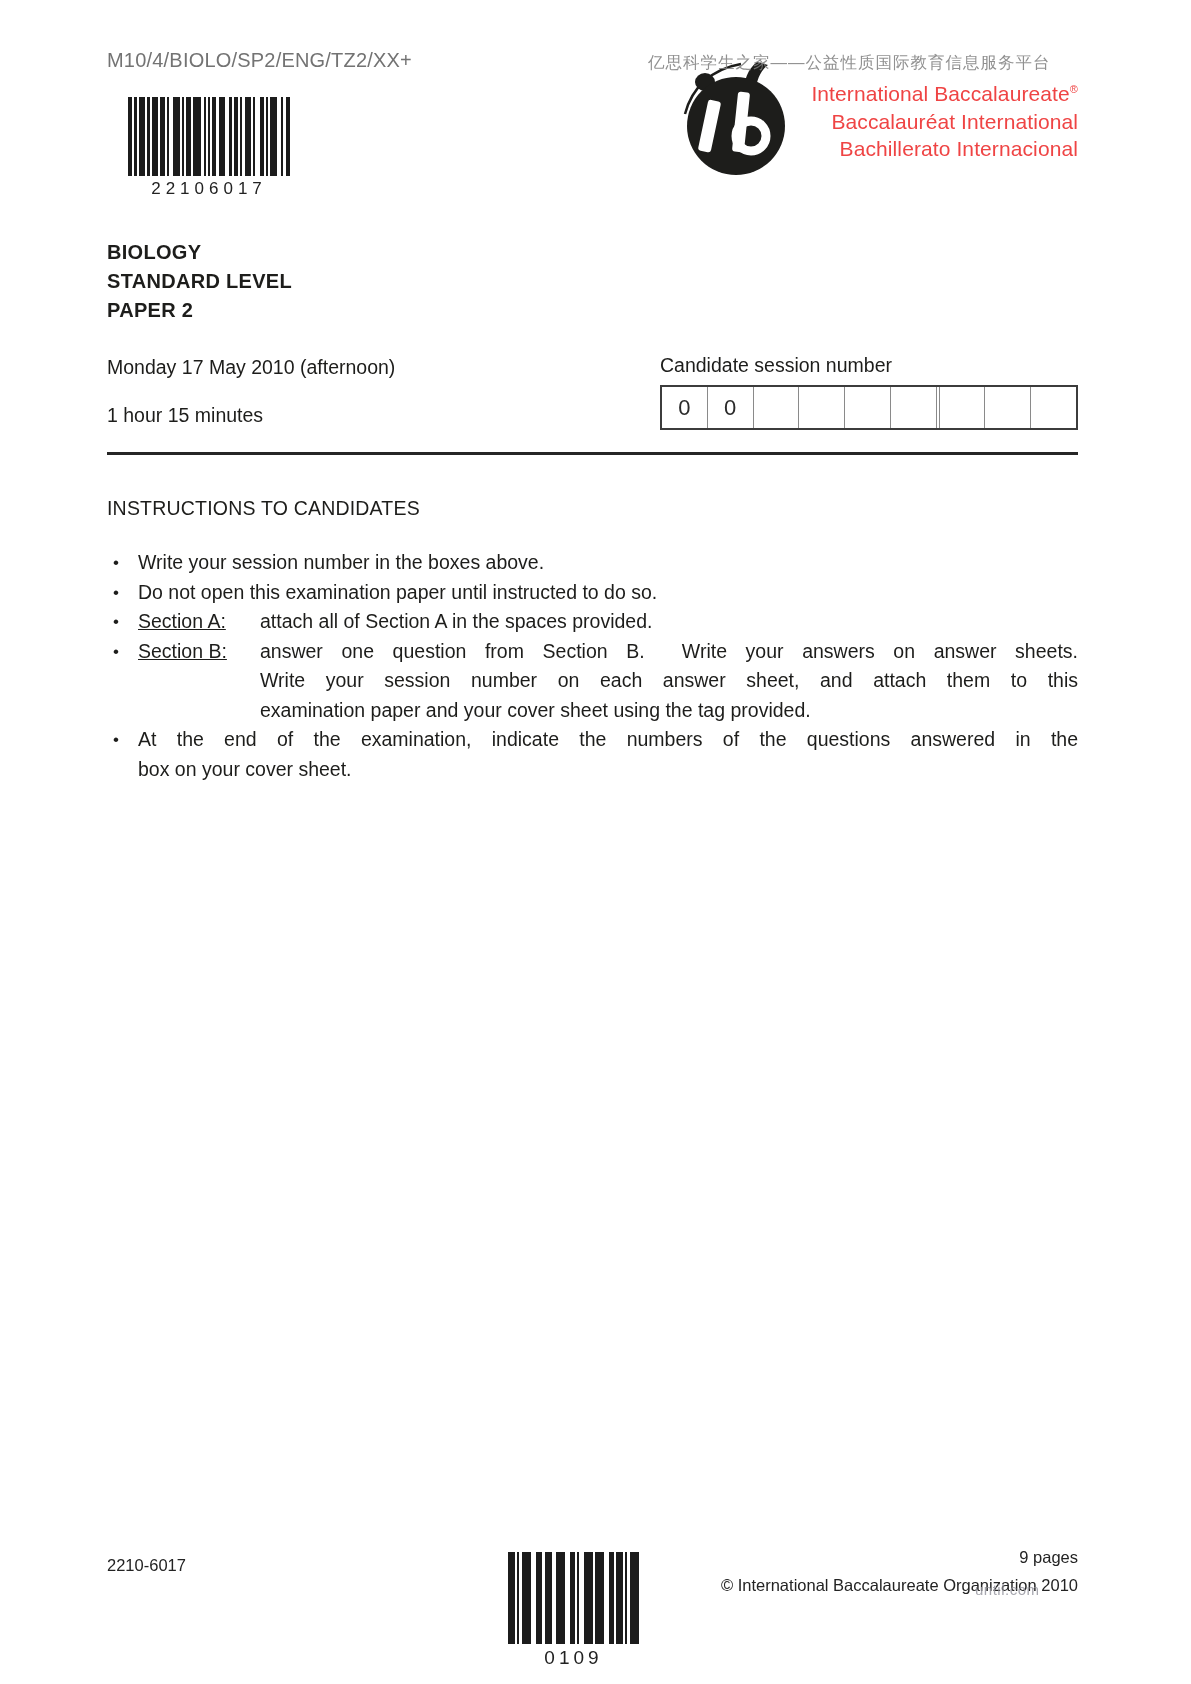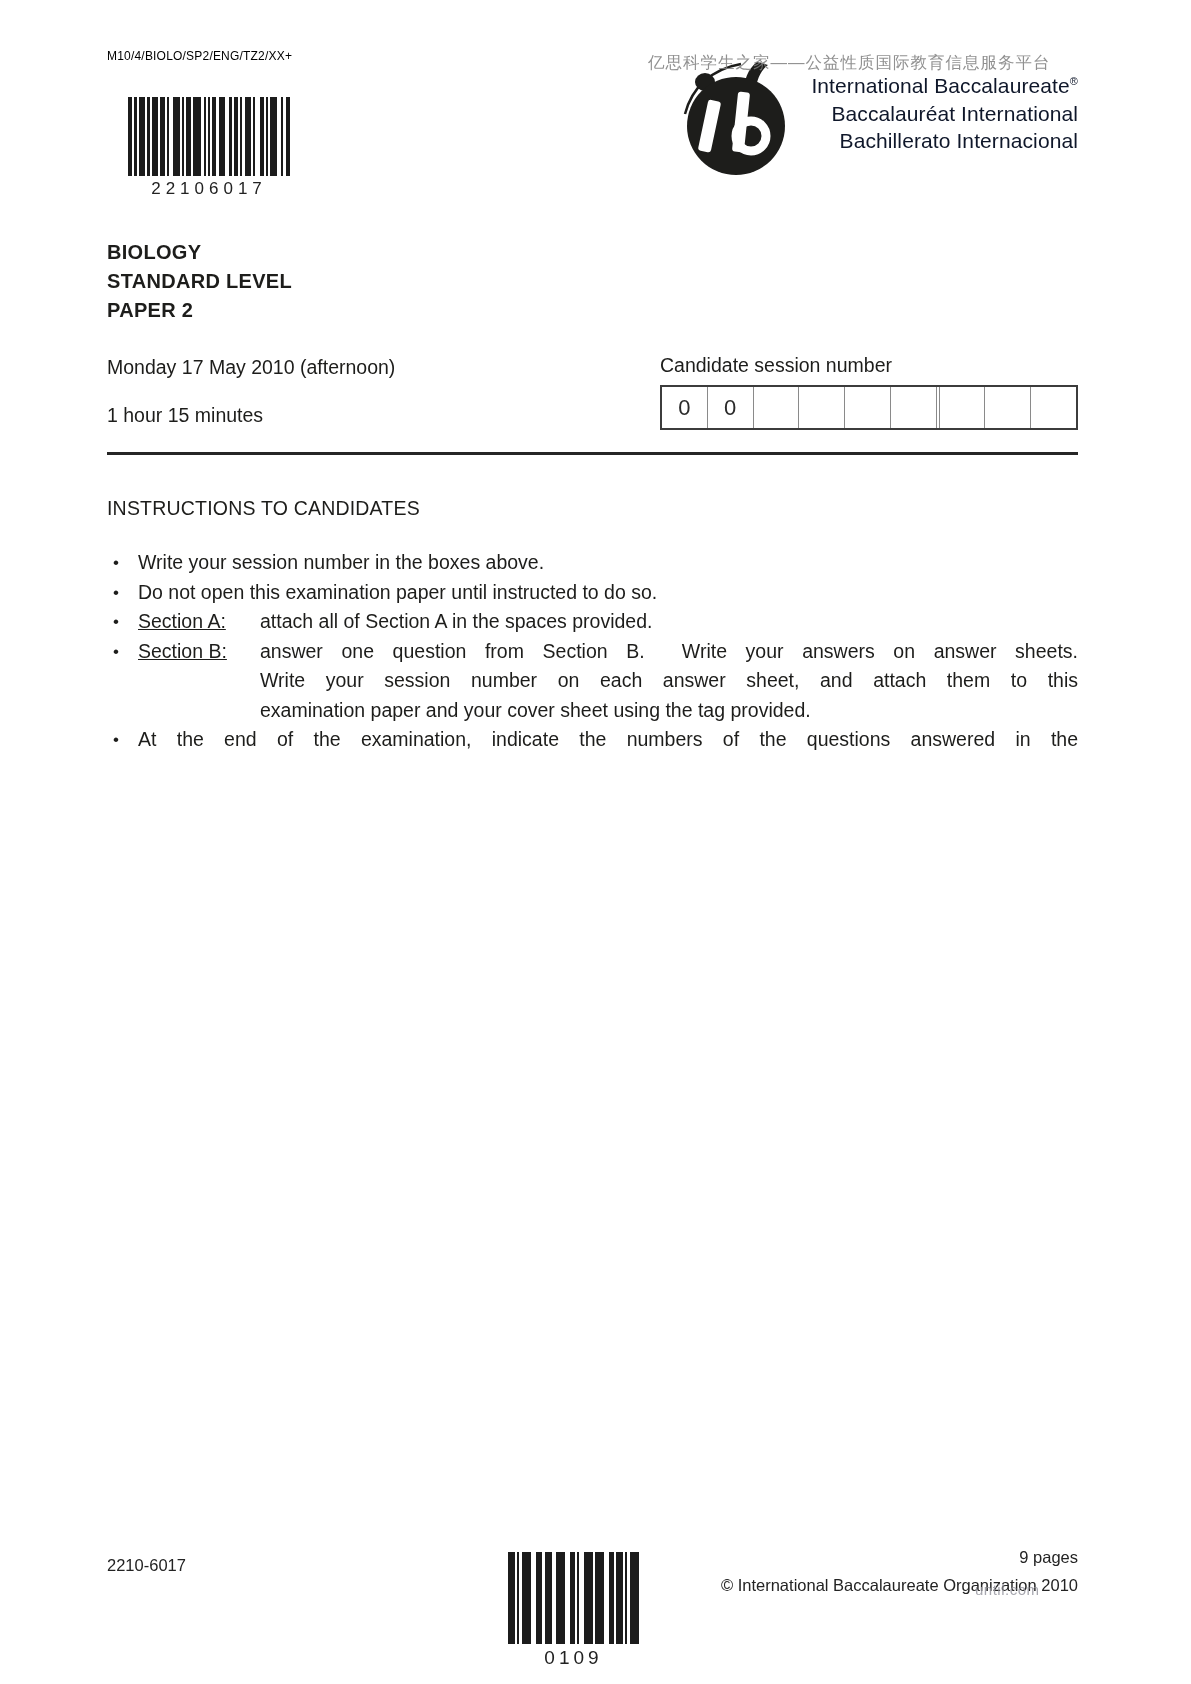--- a/index.html
+++ b/index.html
@@ -8,29 +8,29 @@
     width:1191px;height:1684px;
     margin:0 auto;
     background:#ffffff;
     font-family:"Liberation Sans", sans-serif;
     color:#1f1f1f;
     overflow:hidden;
   }
   .abs{position:absolute;}
 
   
-  .exam-code{left:107px;top:49px;font-size:12px;letter-spacing:.2px;color:#000000;}
+  .exam-code{left:107px;top:49px;font-size:20px;letter-spacing:.2px;color:#737373;}
   .barcode{display:flex;align-items:stretch;}
   .barcode div{background:#1c1c1c;}
   .barcode div.gap{background:transparent;}
   .bc-top{left:128px;top:97px;width:162px;height:79px;}
   .bc-top-num{left:128px;top:179px;width:162px;text-align:center;font-size:17px;letter-spacing:5px;color:#222;}
   .cn-watermark{left:648px;top:52px;font-size:16.5px;color:rgba(125,125,125,.85);letter-spacing:1px;z-index:6;white-space:nowrap;}
   .ib-logo{left:678px;top:60px;width:114px;height:118px;z-index:2;}
-  .ib-text{right:113px;top:68px;text-align:right;font-size:21px;line-height:27.5px;color:#0f172a;letter-spacing:.1px;}
+  .ib-text{right:113px;top:76px;text-align:right;font-size:21px;line-height:27.5px;color:#ef4444;letter-spacing:.1px;}
   .ib-text sup{font-size:11px;}
 
   
   .title-block{left:107px;top:238px;font-size:20px;font-weight:bold;line-height:29px;color:#1d1d1b;letter-spacing:.3px;}
 
   
   .date-line{left:107px;top:356px;font-size:19.5px;color:#1d1d1b;}
   .duration-line{left:107px;top:404px;font-size:19.5px;color:#1d1d1b;}
   .cand-label{left:660px;top:354px;width:418px;text-align:left;font-size:19.5px;color:#1d1d1b;}
   .session-boxes{left:660px;top:385px;width:418px;height:45px;display:flex;border:2px solid #3c3c3c;box-sizing:border-box;background:#fff;}
@@ -187,20 +187,21 @@
         <div class="bullet-lines">
           <div class="ln just">answer one question from Section B.  Write your answers on answer sheets.</div>
           <div class="ln just">Write your session number on each answer sheet, and attach them to this</div>
           <div class="ln">examination paper and your cover sheet using the tag provided.</div>
         </div>
       </div>
       <div class="bullet-row">
         <div class="bullet-marker">•</div>
         <div class="bullet-lines">
           <div class="ln just">At the end of the examination, indicate the numbers of the questions answered in the</div>
+          <div class="ln">box on your cover sheet.</div>
         </div>
       </div>
     </div>
 
   <div class="abs doc-number">2210-6017</div>
   <div class="abs barcode bc-foot" id="barcode-foot">
       <div style="flex-grow: 3; flex-basis: 0px;"></div>
       <div class="gap" style="flex-grow: 1; flex-basis: 0px;"></div>
       <div style="flex-grow: 1; flex-basis: 0px;"></div>
       <div class="gap" style="flex-grow: 1; flex-basis: 0px;"></div>

